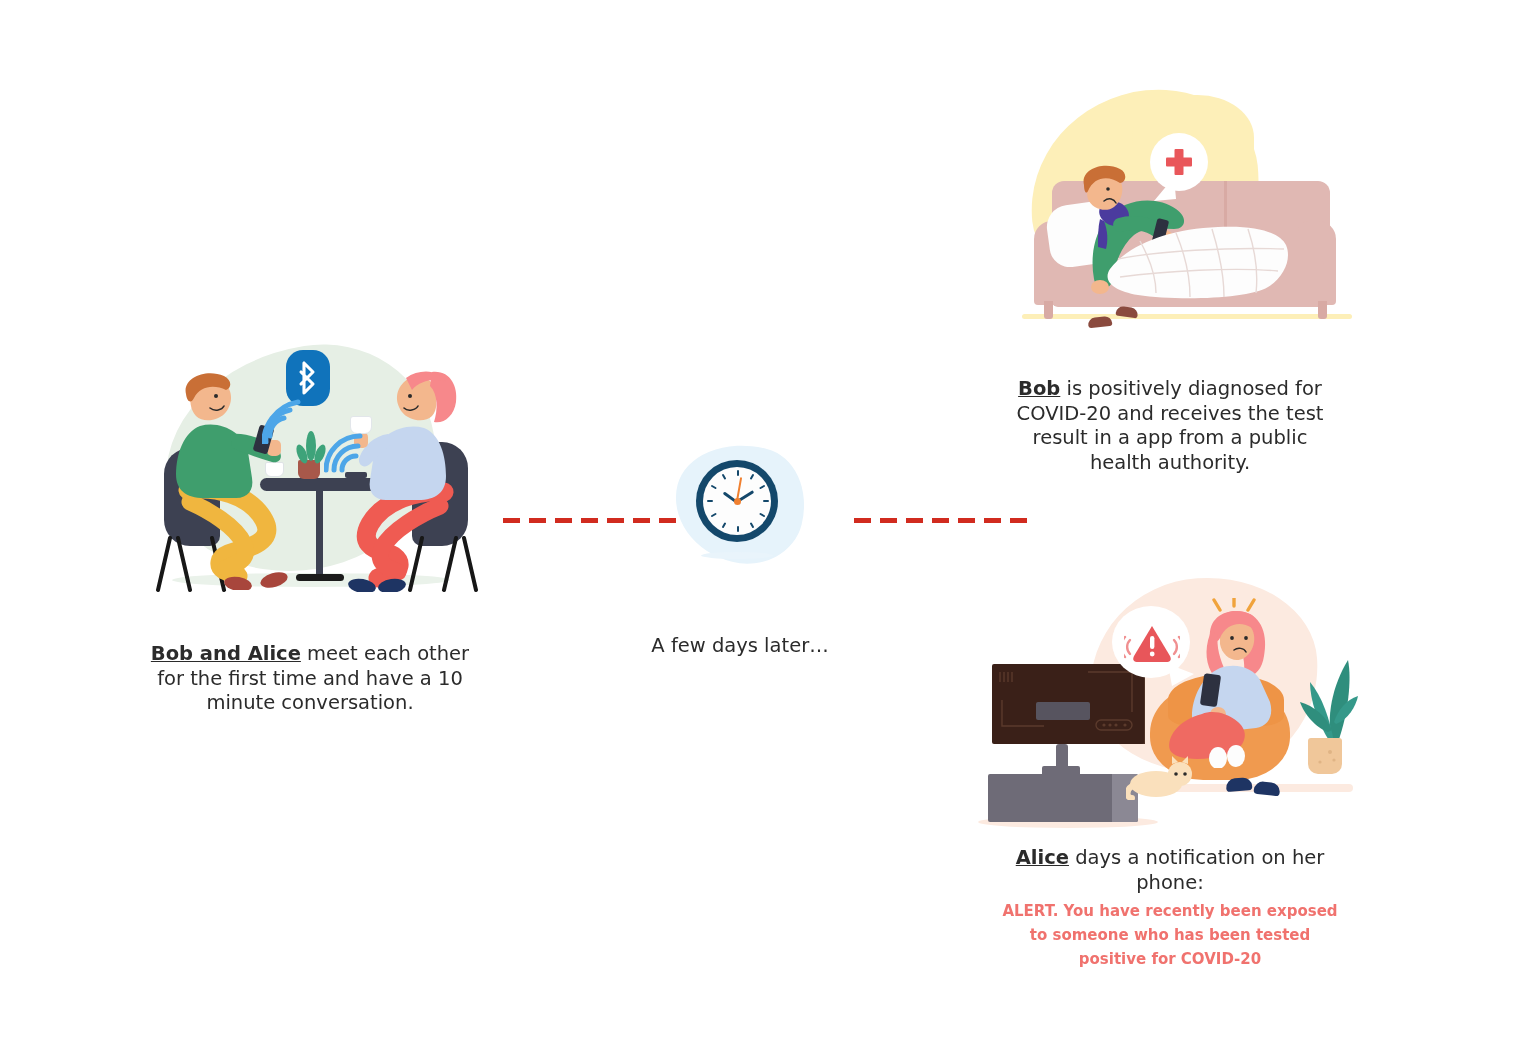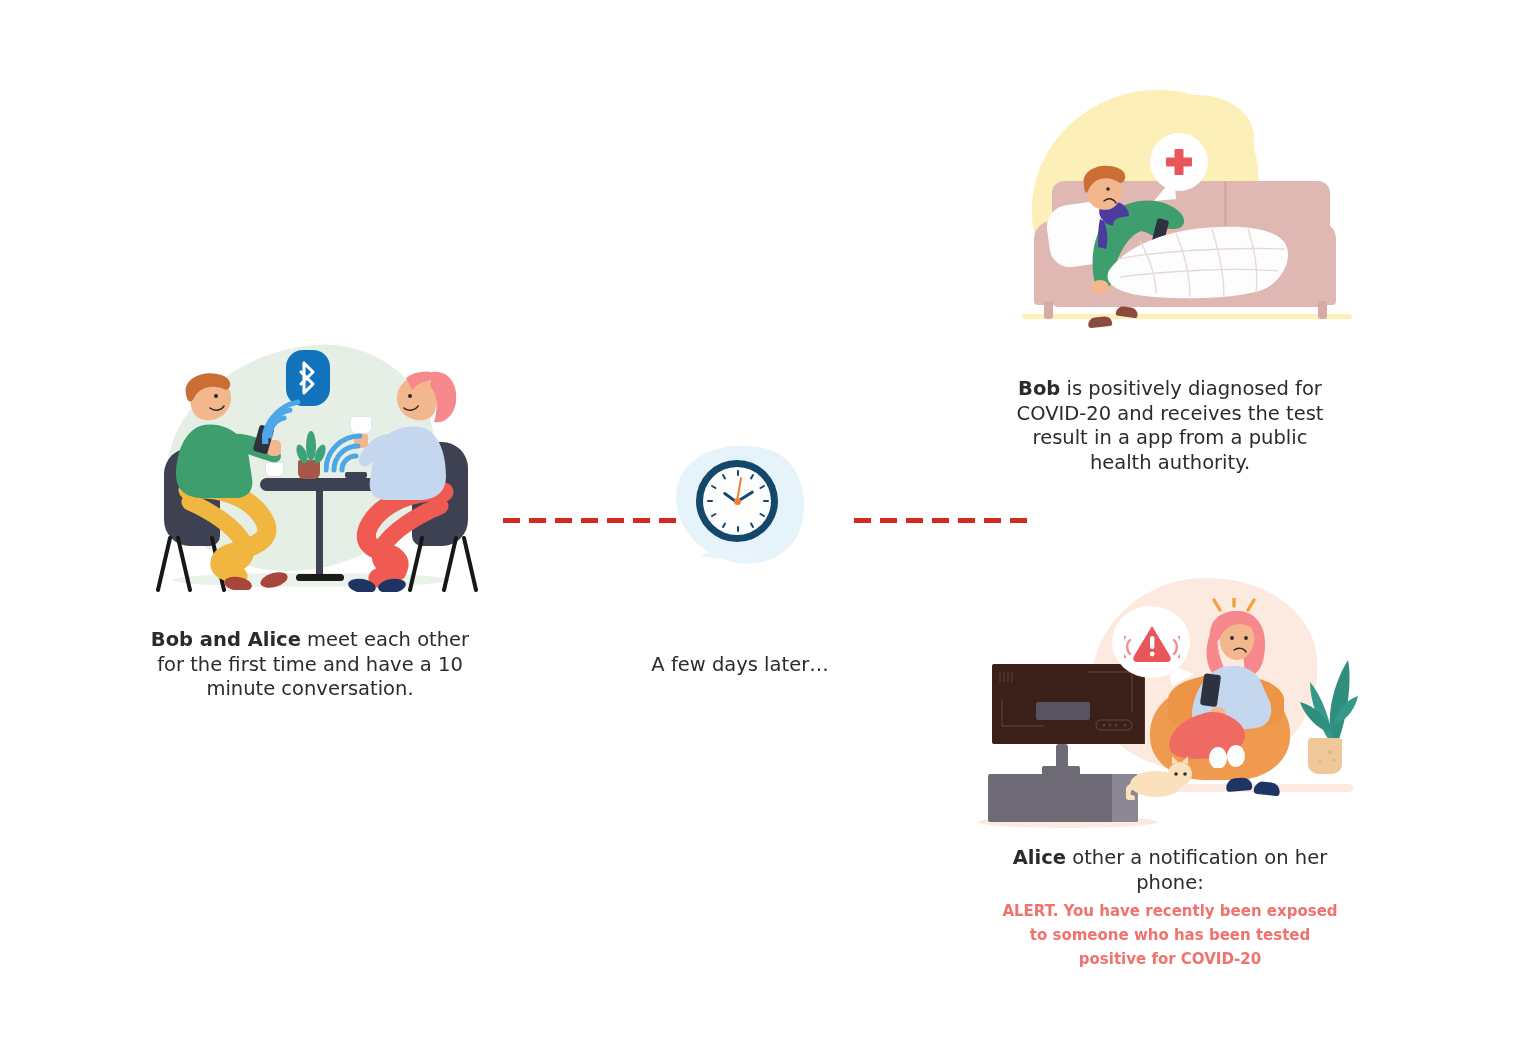--- a/index.html
+++ b/index.html
@@ -20,21 +20,21 @@
 
   
   .caption {
     position: absolute;
     text-align: center;
     font-size: 19.5px;
     line-height: 24.5px;
     color: #2b2b2b;
     font-family: "DejaVu Sans", "Liberation Sans", sans-serif;
   }
-  .caption b { font-weight: 700; }
+  .caption b { font-weight: 700; text-decoration: underline; }
   .alert-text {
     margin-top: 4px;
     font-size: 15px;
     line-height: 24px;
     font-weight: 700;
     color: #f0726e;
   }
 
   
   .scene { position: absolute; }
@@ -253,21 +253,21 @@
       <path d="M2 56 A 42 42 0 0 1 36 10" fill="none" stroke="#4da6e8" stroke-width="5" stroke-linecap="round"></path>
     </svg>
 
     <svg class="wifi" style="left:174px;top:96px;width:52px;height:48px">
       <path d="M18 44 A 14 14 0 0 1 32 30" fill="none" stroke="#4da6e8" stroke-width="5" stroke-linecap="round"></path>
       <path d="M10 44 A 24 24 0 0 1 34 20" fill="none" stroke="#4da6e8" stroke-width="5" stroke-linecap="round"></path>
       <path d="M2 44 A 34 34 0 0 1 36 10" fill="none" stroke="#4da6e8" stroke-width="5" stroke-linecap="round"></path>
     </svg>
   </div>
 
-  <div class="caption" style="left:140px;top:628px;width:340px;">
+  <div class="caption" style="left:140px;top:642px;width:340px;">
     <b>Bob and Alice</b><span> meet each other for the first time and have a 10 minute conversation.</span>
   </div>
 
   <div class="dashes" id="connector-left" style="left:503px;top:518px;">
     <i class="dash"></i>
     <i class="dash"></i>
     <i class="dash"></i>
     <i class="dash"></i>
     <i class="dash"></i>
     <i class="dash"></i>
@@ -293,21 +293,21 @@
         <i class="tick" style="transform:rotate(330deg)"></i>
 
         <i class="hand" style="left:32px;top:15px;width:3px;height:20px;transform:rotate(58deg)"></i>
         <i class="hand" style="left:32px;top:19px;width:3px;height:16px;transform:rotate(-54deg)"></i>
         <i class="hand hand-sec" style="left:33px;top:34px;width:2px;height:24px;transform:rotate(190deg);transform-origin:top center"></i>
         <i class="clock-pin"></i>
       </div>
     </div>
   </div>
 
-  <div class="caption" style="left:620px;top:653px;width:240px;">
+  <div class="caption" style="left:620px;top:634px;width:240px;">
     <span>A few days later…</span>
   </div>
 
   <div class="dashes" id="connector-right" style="left:854px;top:518px;">
     <i class="dash"></i>
     <i class="dash"></i>
     <i class="dash"></i>
     <i class="dash"></i>
     <i class="dash"></i>
     <i class="dash"></i>
@@ -477,17 +477,17 @@
     </svg>
     <div class="plant-pot"></div>
     <svg style="position:absolute;left:330px;top:160px;width:34px;height:36px">
       <circle cx="22" cy="14" r="2" fill="#e0b485"></circle>
       <circle cx="26" cy="22" r="1.6" fill="#e0b485"></circle>
       <circle cx="12" cy="24" r="1.6" fill="#e0b485"></circle>
     </svg>
   </div>
 
   <div class="caption" style="left:1000px;top:846px;width:340px;">
-    <b>Alice</b><span> other a notification on her phone:</span>
+    <b>Alice</b><span> days a notification on her phone:</span>
     <div class="alert-text">ALERT. You have recently been exposed to someone who has been tested positive for COVID-20</div>
   </div>
 
 </div>
 
 </body></html>

